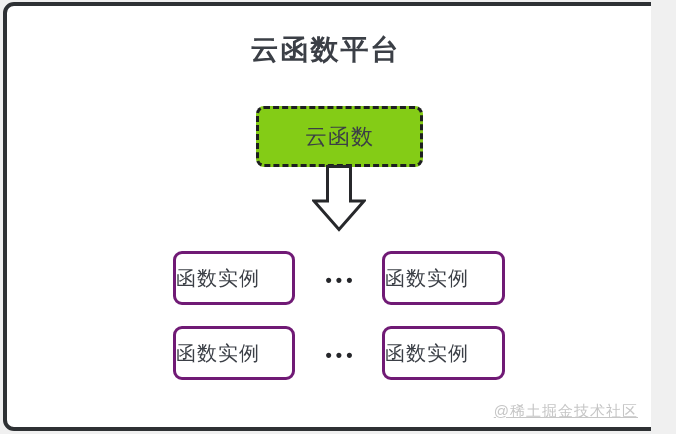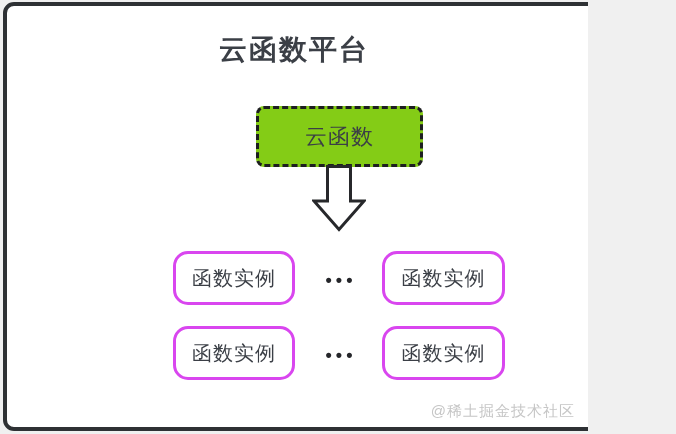--- a/index.html
+++ b/index.html
@@ -3,21 +3,21 @@
 <meta charset="utf-8">
 <style>
   html, body {
     margin: 0;
     padding: 0;
     background: #f0f0f0;
     font-family: "Liberation Sans", "DejaVu Sans", sans-serif;
   }
   .canvas {
     position: relative;
-    width: 588px;
+    width: 651px;
     height: 434px;
     background: #f0f0f0;
     overflow: hidden;
   }
   .frame {
     position: absolute;
     left: 3px;
     top: 2px;
     width: 669px;
     height: 429px;
@@ -58,25 +58,25 @@
     position: absolute;
     left: 312px;
     top: 165px;
   }
   .inst-box {
     position: absolute;
     width: 122px;
     height: 54px;
     box-sizing: border-box;
     background: #ffffff;
-    border: 3px solid #d946ef;
-    border-radius: 15px;
+    border: 3px solid #701a75;
+    border-radius: 9px;
     display: flex;
     align-items: center;
-    justify-content: center;
+    justify-content: flex-start;
     font-size: 20px;
     color: #3b3f46;
     letter-spacing: 1px;
   }
   .inst-r1c1 { left: 173px; top: 251px; }
   .inst-r1c2 { left: 382px; top: 251px; width: 123px; }
   .inst-r2c1 { left: 173px; top: 326px; }
   .inst-r2c2 { left: 382px; top: 326px; width: 123px; }
   .dots {
     position: absolute;
@@ -93,20 +93,21 @@
   }
   .dots-row1 { top: 270px; }
   .dots-row2 { top: 345px; }
   .watermark {
     position: absolute;
     right: 13px;
     top: 402px;
     font-size: 15px;
     color: #c6c6c6;
     letter-spacing: 1px;
+    text-decoration: underline;
   }
 </style>
 </head>
 <body>
 
 <div class="canvas">
 
   <div class="frame"></div>
 
   <div class="title">云函数平台</div>

